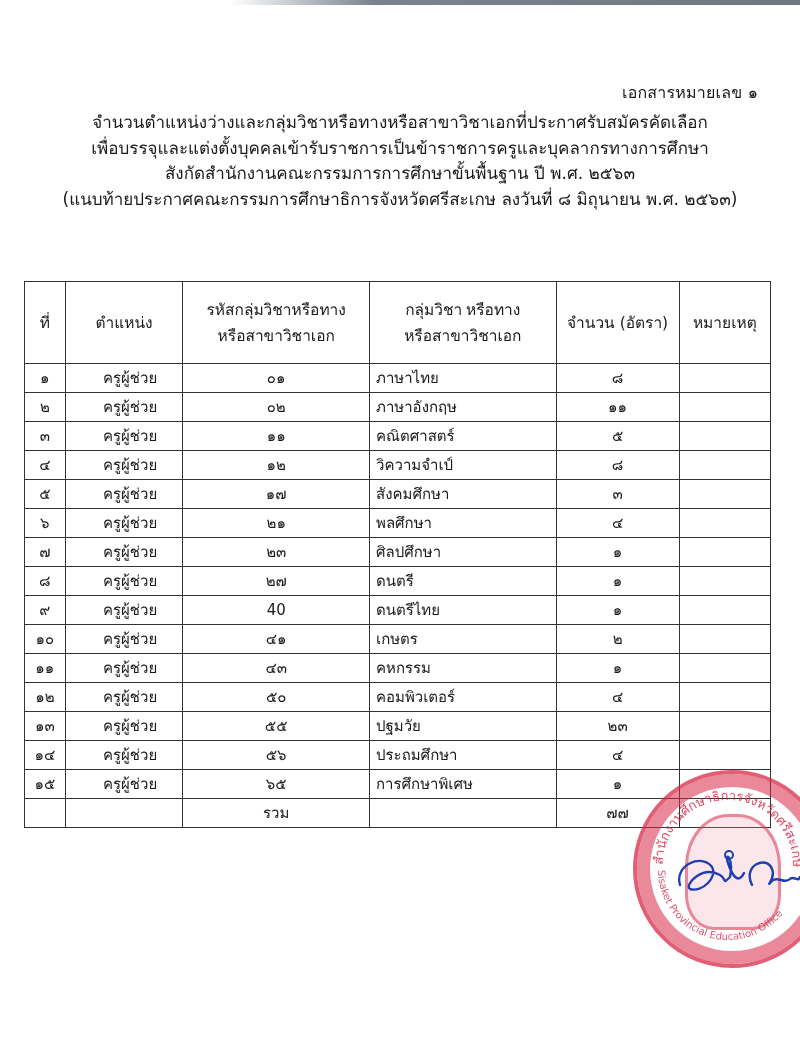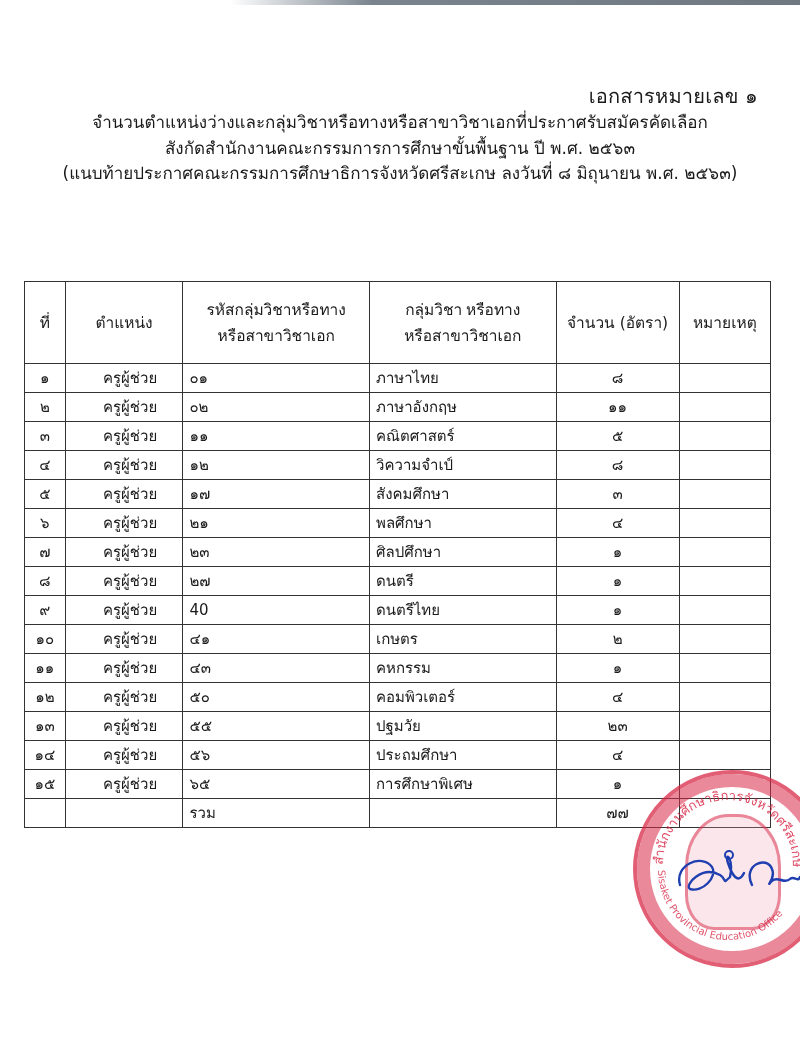--- a/index.html
+++ b/index.html
@@ -5,40 +5,40 @@
   html, body { margin: 0; padding: 0; }
   body {
     width: 800px; height: 1044px; background: #ffffff; position: relative; overflow: hidden;
     font-family: "DejaVu Sans", "Liberation Sans", sans-serif; color: #1a1a1a;
   }
   .scan-edge {
     position: absolute; top: 0; left: 230px; right: 0; height: 5px;
     background: linear-gradient(to right, rgba(120,130,140,0) 0%, #7a848e 25%, #6f7881 100%);
   }
   .doc-number {
-    position: absolute; top: 80px; right: 42px; font-size: 20px; letter-spacing: 0.2px;
+    position: absolute; top: 80px; right: 42px; font-size: 16px; letter-spacing: 0.2px;
   }
   .title-block {
     position: absolute; top: 110px; left: 0; width: 800px; text-align: center;
     font-size: 17px; line-height: 25.5px;
   }
   .title-block div { white-space: nowrap; }
   table.vacancy {
     position: absolute; top: 281px; left: 24px; border-collapse: collapse;
     width: 747px; font-size: 15px;
   }
   table.vacancy th, table.vacancy td {
     border: 1.4px solid #333; padding: 0 6px; height: 28px; vertical-align: middle;
   }
   table.vacancy th {
     font-weight: normal; height: 81px; font-size: 15.5px; line-height: 26px; text-align: center;
   }
   .c-no { width: 28px; text-align: center; }
   .c-pos { width: 95px; text-align: center; padding-left: 18px !important; }
-  .c-code { width: 180px; }
+  .c-code { width: 180px; text-align: center; }
   .c-subj { width: 178px; text-align: left; padding-left: 6px; font-family: Liberation Serif, serif; }
   .c-cnt { width: 113px; text-align: center; }
   .c-note { width: 79px; }
   th.c-pos { text-align: center; padding-left: 6px !important; }
   th.c-subj { text-align: center; }
   .stamp {
     position: absolute; left: 633px; top: 770px; width: 190px; height: 190px;
     border-radius: 50%; border: 4px solid rgba(215,40,70,0.75);
     box-shadow: inset 0 0 0 10px rgba(255,255,255,0), inset 0 0 0 13px rgba(215,40,70,0.55);
   }
@@ -53,20 +53,21 @@
 </style>
 </head>
 <body>
 
 <div class="scan-edge"></div>
 
 <div class="doc-number">เอกสารหมายเลข ๑</div>
 
 <div class="title-block">
   <div>จำนวนตำแหน่งว่างและกลุ่มวิชาหรือทางหรือสาขาวิชาเอกที่ประกาศรับสมัครคัดเลือก</div>
+  <div>เพื่อบรรจุและแต่งตั้งบุคคลเข้ารับราชการเป็นข้าราชการครูและบุคลากรทางการศึกษา</div>
   <div>สังกัดสำนักงานคณะกรรมการการศึกษาขั้นพื้นฐาน ปี พ.ศ. ๒๕๖๓</div>
   <div>(แนบท้ายประกาศคณะกรรมการศึกษาธิการจังหวัดศรีสะเกษ  ลงวันที่  ๘  มิถุนายน  พ.ศ. ๒๕๖๓)</div>
 </div>
 
 <table class="vacancy">
   <thead>
     <tr>
       <th class="c-no">ที่</th>
       <th class="c-pos">ตำแหน่ง</th>
       <th class="c-code">

